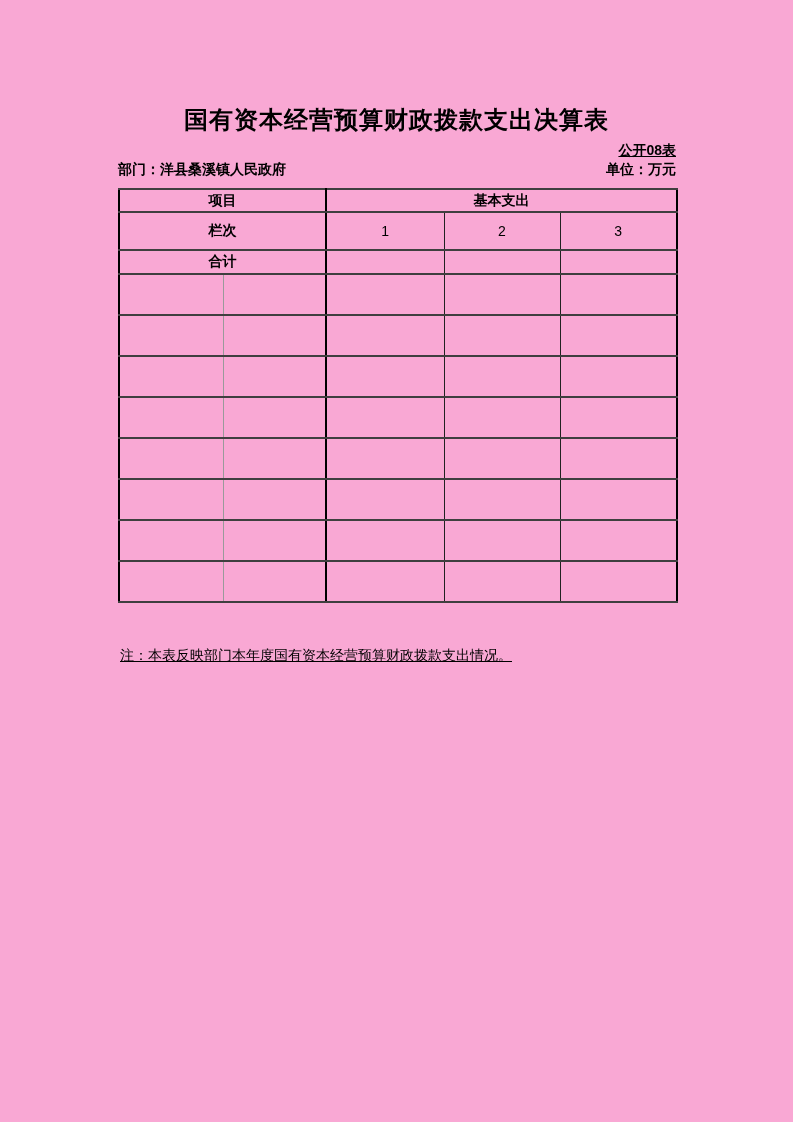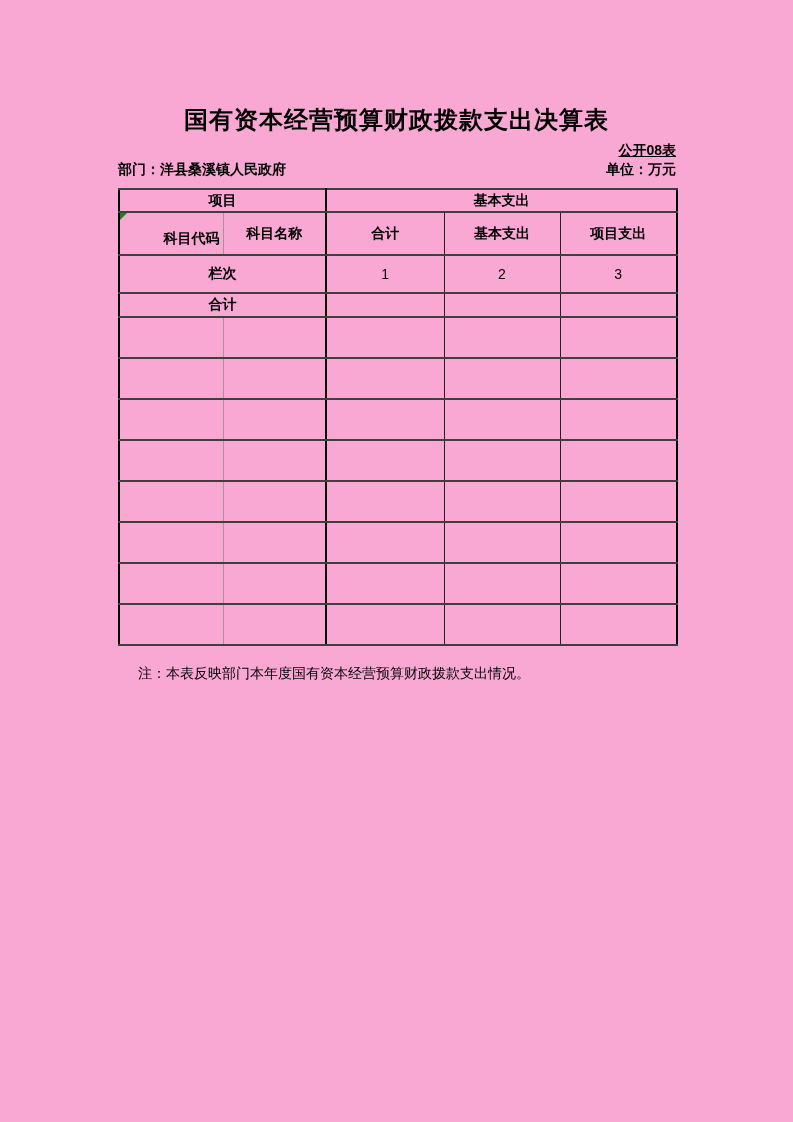--- a/index.html
+++ b/index.html
@@ -98,24 +98,25 @@
     border-right: 7px solid transparent;
   }
   td.rank-num {
     font-weight: normal;
     font-size: 14px;
   }
   .note {
     position: absolute;
     top: 647px;
     left: 120px;
-    margin: 18px;
+    margin: 0;
     font-family: "Liberation Serif", serif;
     font-size: 14px;
     font-weight: normal;
+    text-decoration: underline;
   }
 </style>
 </head>
 <body>
 
 <div class="page">
 
   <h1 class="doc-title">国有资本经营预算财政拨款支出决算表</h1>
 
   <div class="form-code">公开08表</div>
@@ -130,30 +131,20 @@
       <col style="width:104px">
       <col style="width:103px">
       <col style="width:118px">
       <col style="width:116px">
       <col style="width:117px">
     </colgroup>
     <tbody>
       <tr class="r-group">
         <td colspan="2" class="c2">项目</td>
         <td colspan="3">基本支出</td>
-      </tr>
-      <tr class="r-cols">
-        <td class="c1 code-cell">
-          <span class="corner-triangle"></span>
-          <span>科目代码</span>
-        </td>
-        <td class="c2">科目名称</td>
-        <td>合计</td>
-        <td>基本支出</td>
-        <td>项目支出</td>
       </tr>
       <tr class="r-rank">
         <td colspan="2" class="c2">栏次</td>
         <td class="rank-num">1</td>
         <td class="rank-num">2</td>
         <td class="rank-num">3</td>
       </tr>
       <tr class="r-total">
         <td colspan="2" class="c2">合计</td>
         <td></td>

